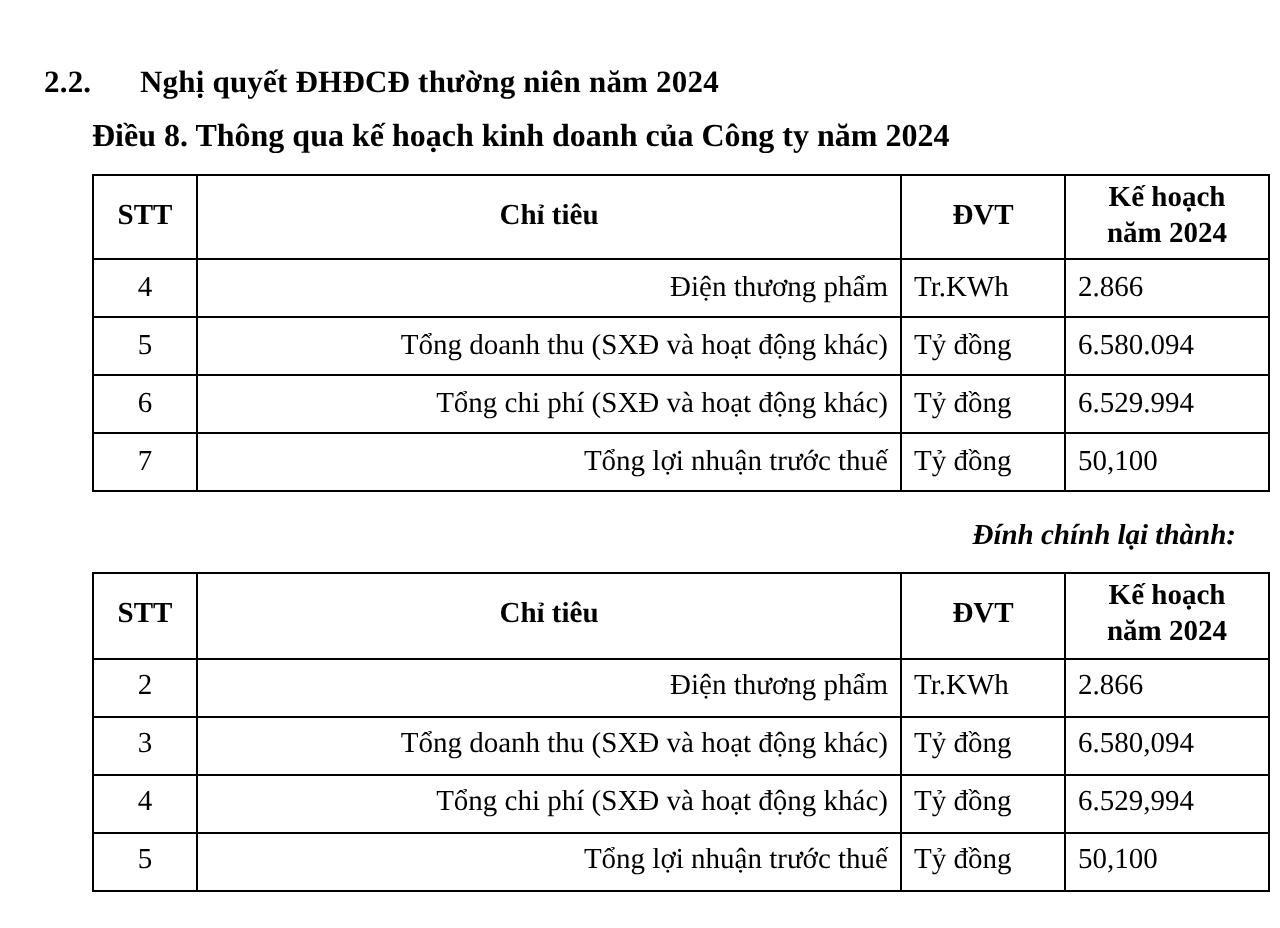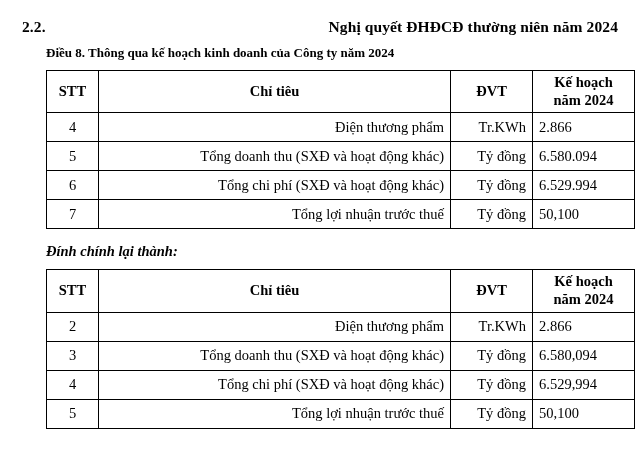--- a/index.html
+++ b/index.html
@@ -12,48 +12,48 @@
     background: #ffffff;
     font-family: "Liberation Serif", serif;
     color: #000000;
     overflow: hidden;
   }
   .page {
     position: relative;
     width: 640px;
     height: 464px;
     box-sizing: border-box;
-    padding: 12px 22px 0 22px;
+    padding: 27px 22px 0 22px;
   }
   .section-heading {
     display: flex;
     align-items: baseline;
     font-weight: bold;
     font-size: 15.5px;
     margin: 6px 0 0 0;
     letter-spacing: 0.1px;
   }
   .section-number {
     width: 48px;
     flex: 0 0 48px;
   }
   .section-title {
     flex: 1 1 auto;
-    text-align: right;
   }
   .article-heading {
     font-weight: bold;
-    font-size: 13px;
+    font-size: 16px;
     margin: 9px 0 0 24px;
   }
   .correction-note {
     font-weight: bold;
     font-style: italic;
     font-size: 14.5px;
     margin: 14px 0 0 24px;
+    text-align: right;
   }
   table.doc-table {
     border-collapse: collapse;
     margin: 9px 0 0 24px;
     width: 588px;
     table-layout: fixed;
   }
   table.doc-table th,
   table.doc-table td {
     border: 1px solid #000000;
@@ -68,21 +68,21 @@
     text-align: center;
     height: 38px;
   }
   .col-stt { width: 52px; }
   .col-name { width: 352px; }
   .col-unit { width: 82px; }
   .col-plan { width: 102px; }
 
   td.c-stt { text-align: center; }
   td.c-name { text-align: right; padding-left: 8px; }
-  td.c-unit { text-align: right; }
+  td.c-unit { text-align: left; }
   td.c-plan { text-align: left; padding-right: 8px; }
   tbody tr { height: 29px; }
   .hdr-two-line { line-height: 1.15; }
 </style>
 </head>
 <body>
 
 <div class="page">
 
   <div class="section-heading">

